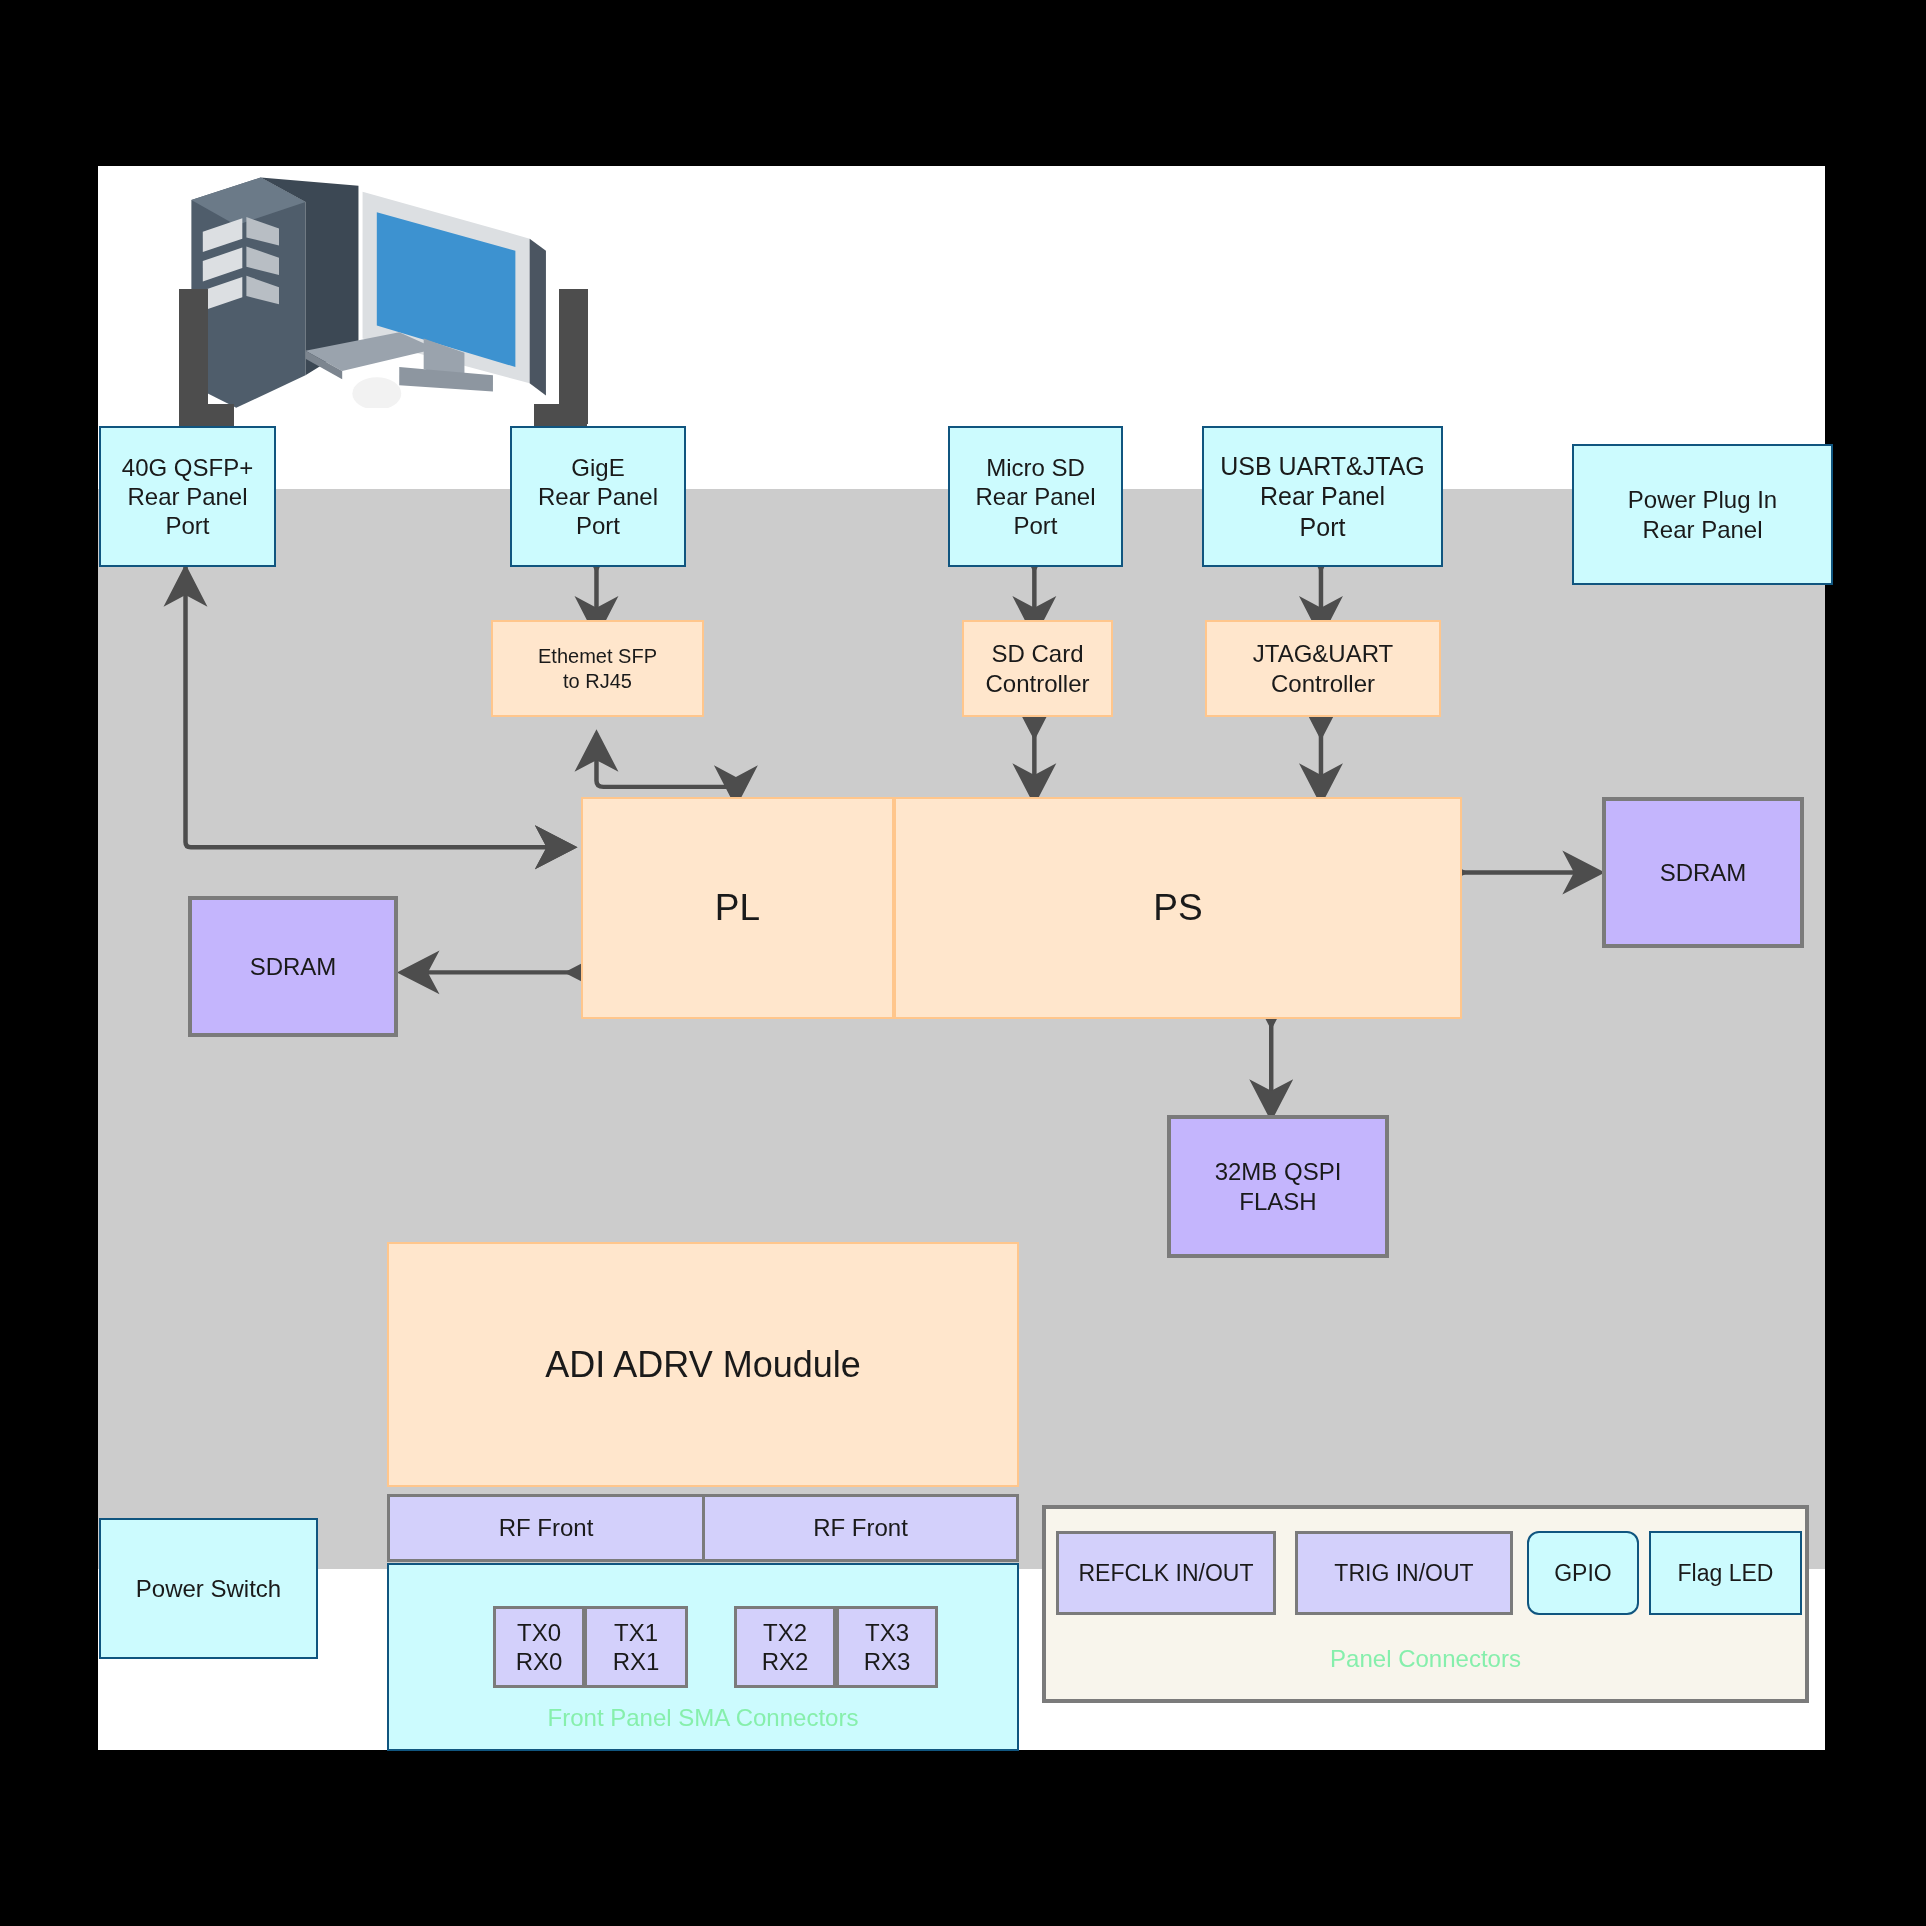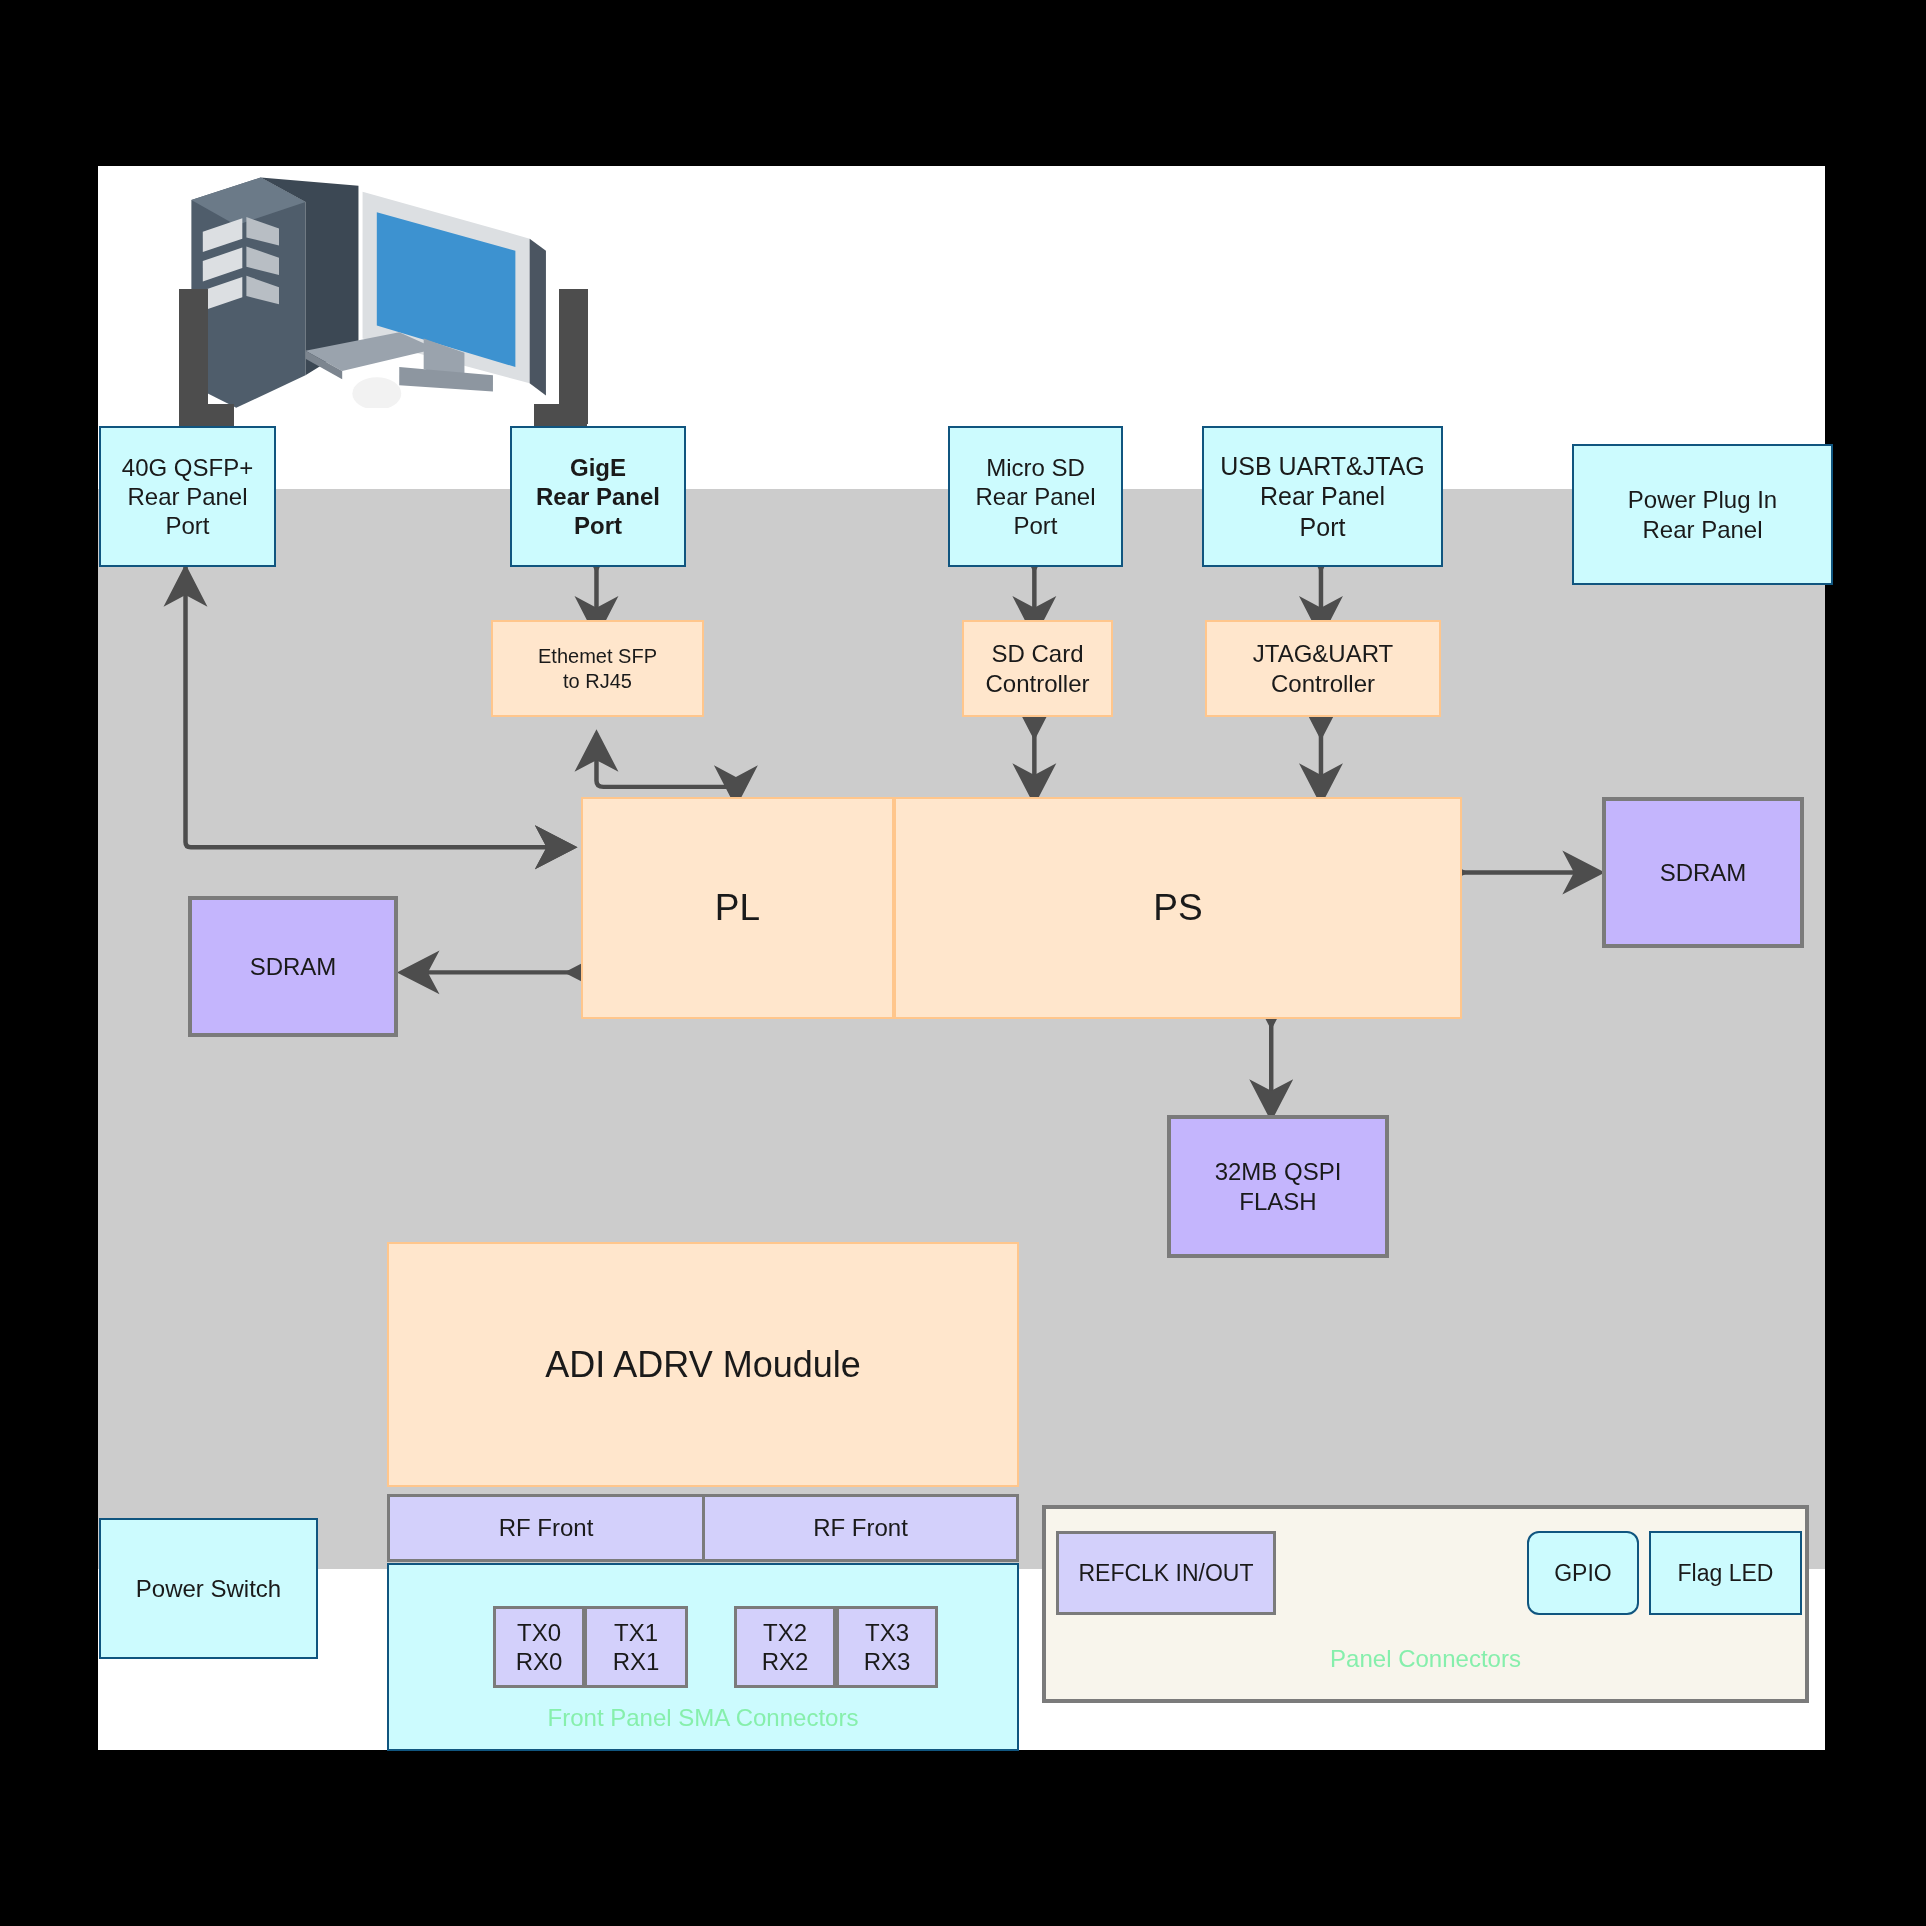--- a/index.html
+++ b/index.html
@@ -132,21 +132,21 @@
 
     <path class="wire" d="M3118,2510 L3118,2735" marker-start="url(#ah)" marker-end="url(#ah)"></path>
   </svg>
 
   <div class="box cyan" style="left:99px;top:426px;width:177px;height:141px;font-size:24px;">
     <span>40G QSFP+
 Rear Panel
 Port</span>
   </div>
 
-  <div class="box cyan" style="left:510px;top:426px;width:176px;height:141px;font-size:24px;font-weight:bold;">
+  <div class="box cyan" style="left:510px;top:426px;width:176px;height:141px;font-size:24px;">
     <span>GigE
 Rear Panel
 Port</span>
   </div>
 
   <div class="box cyan" style="left:948px;top:426px;width:175px;height:141px;font-size:24px;">
     <span>Micro SD
 Rear Panel
 Port</span>
   </div>
@@ -234,20 +234,23 @@
 
   <div class="box cyan" style="left:99px;top:1518px;width:219px;height:141px;font-size:24px;">
     <span>Power Switch</span>
   </div>
 
   <div class="box cream" style="left:1042px;top:1505px;width:767px;height:198px;"></div>
 
   <div class="box purple" style="left:1056px;top:1531px;width:220px;height:84px;font-size:23px;">
     <span>REFCLK IN/OUT</span>
   </div>
+  <div class="box purple" style="left:1295px;top:1531px;width:218px;height:84px;font-size:23px;">
+    <span>TRIG IN/OUT</span>
+  </div>
   <div class="box cyan" style="left:1527px;top:1531px;width:112px;height:84px;font-size:23px;border-radius:12px;">
     <span>GPIO</span>
   </div>
   <div class="box cyan" style="left:1649px;top:1531px;width:153px;height:84px;font-size:23px;">
     <span>Flag LED</span>
   </div>
 
   <div class="group-label" style="left:1042px;top:1645px;width:767px;font-size:24px;">
     <span>Panel Connectors</span>
   </div>

